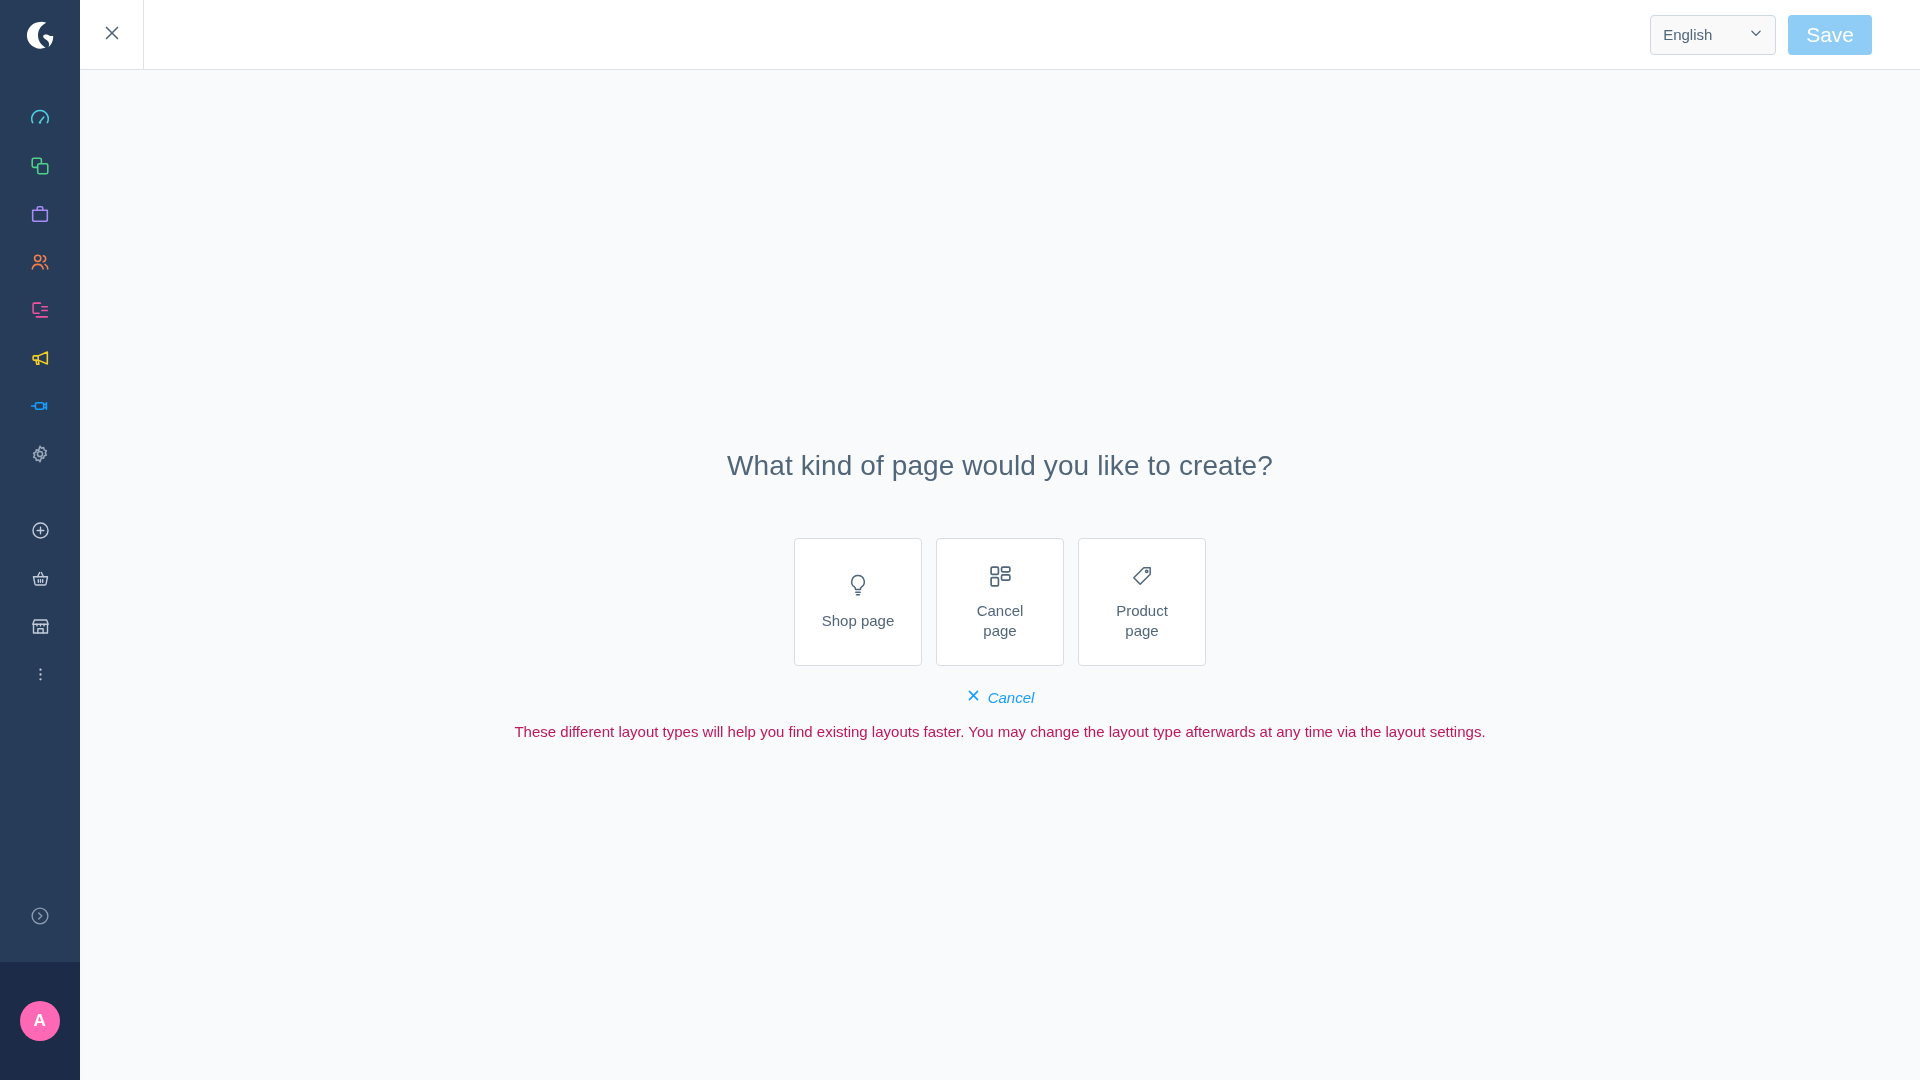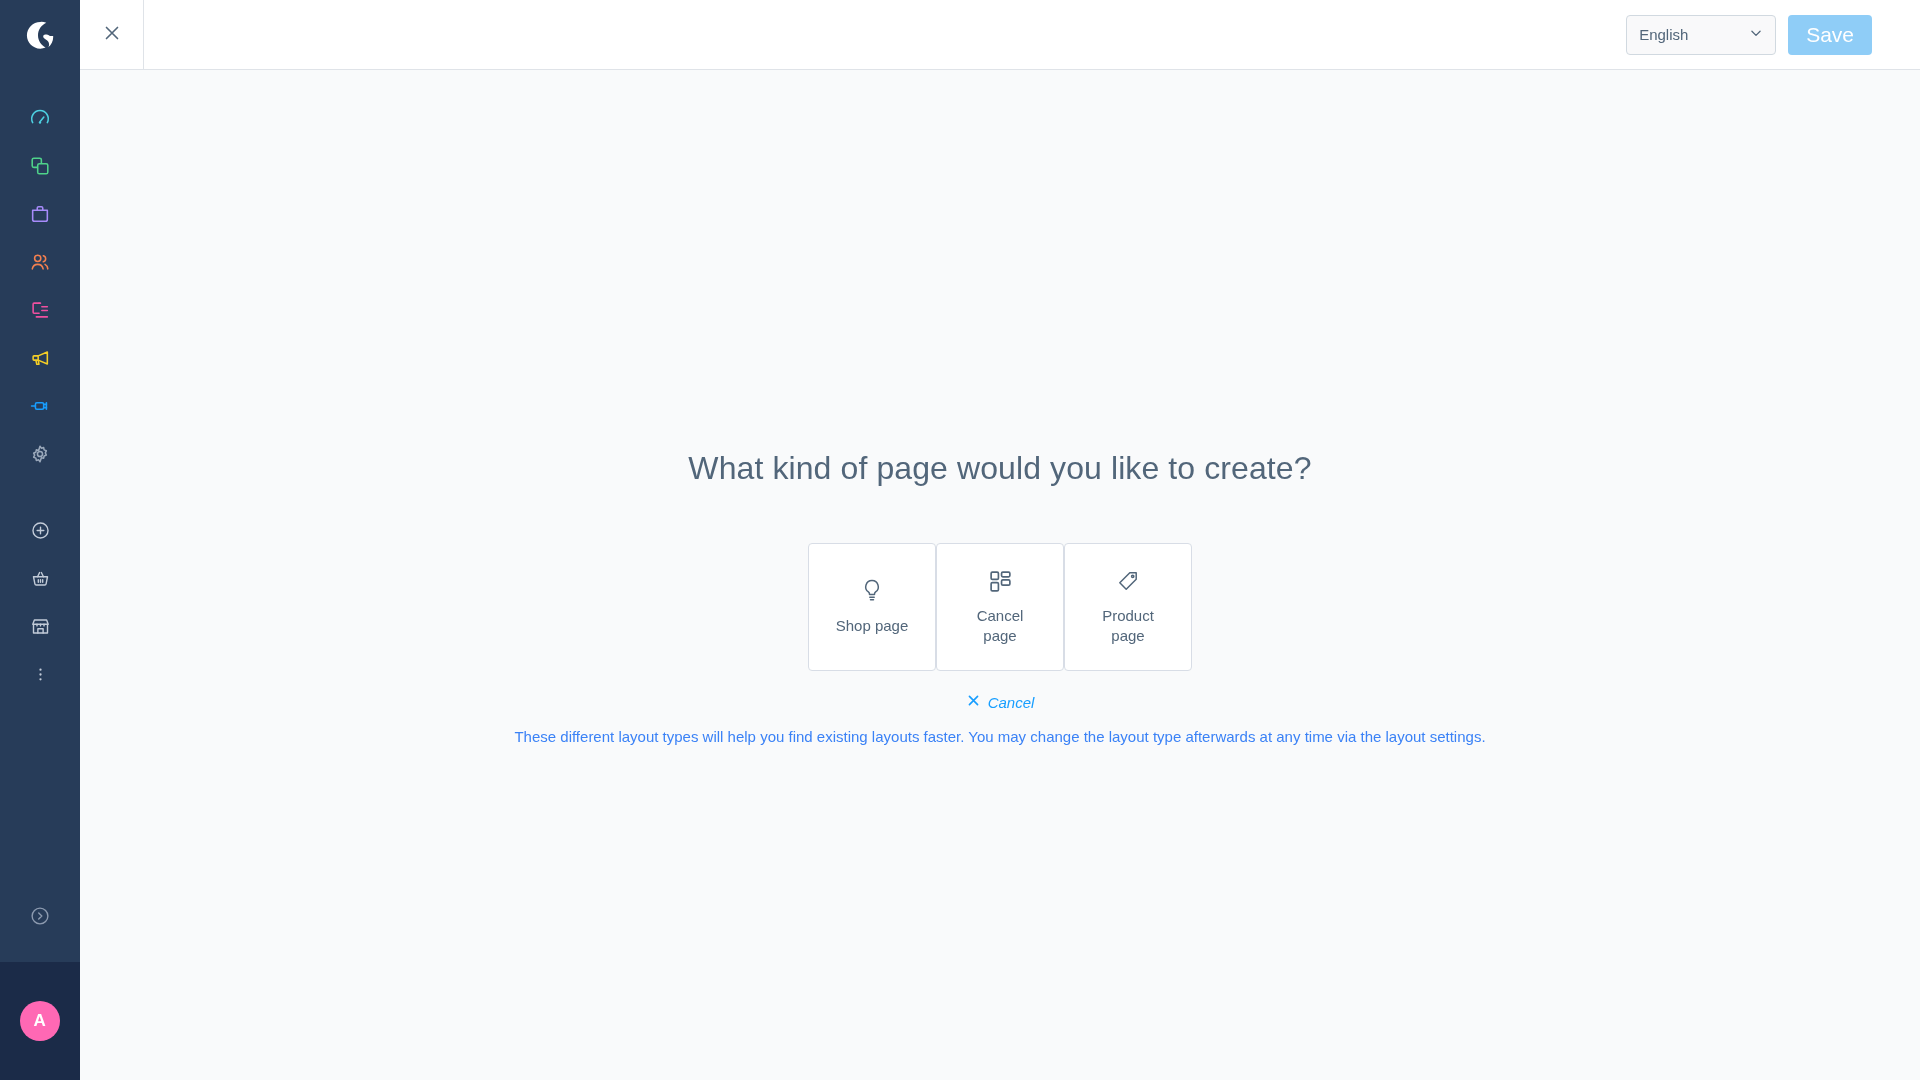--- a/index.html
+++ b/index.html
@@ -65,21 +65,21 @@
     width: 64px; display: flex; align-items: center; justify-content: center;
     border-right: 1px solid #dfe3e8;
     cursor: pointer;
   }
   .topbar-title { flex: 1 1 auto; display: flex; align-items: center; padding-left: 24px;
     font-size: 16px; color: #52667a; }
   .topbar-right {
     display: flex; align-items: center; gap: 12px; padding-right: 48px;
   }
   .lang-select {
-    width: 150px; height: 40px;
+    width: 126px; height: 40px;
     background: #f9f9fa;
     border: 1px solid #d1d9e0;
     border-radius: 4px;
     display: flex; align-items: center; justify-content: space-between;
     padding: 0 12px;
     font-size: 15px; color: #52667a;
     cursor: pointer;
   }
   .save-btn {
     min-width: 78px; height: 40px;
@@ -92,27 +92,27 @@
     cursor: default;
   }
 
   .content {
     flex: 1 1 auto;
     background: #f9fafb;
     display: flex; flex-direction: column; align-items: center;
     padding-top: 380px;
   }
   .headline {
-    font-size: 32px; font-weight: normal;
+    font-size: 28px; font-weight: normal;
     color: #52667a;
     text-align: center;
     margin-bottom: 56px;
     letter-spacing: .1px;
   }
-  .cards { display: flex; }
+  .cards { display: flex; gap: 14px; }
   .card {
     width: 128px; height: 128px;
     background: #ffffff;
     border: 1px solid #d8dde6;
     border-radius: 4px;
     display: flex; flex-direction: column; align-items: center; justify-content: center;
     cursor: pointer;
     padding: 8px;
   }
   .card-icon { margin-bottom: 12px; display: flex; align-items: center; justify-content: center; height: 26px;}
@@ -122,21 +122,21 @@
   }
   .cancel-row {
     margin-top: 22px;
     display: flex; align-items: center; gap: 7px;
     cursor: pointer;
     font-style: italic;
   }
   .cancel-text { color: #189eff; font-size: 15px; }
   .desc {
     margin-top: 16px;
-    font-size: 15px; color: #3b82f6; text-align: left;
+    font-size: 15px; color: #be185d; text-align: left;
   }
 </style>
 </head>
 <body>
 
 <div class="app">
 
   <aside class="sidebar">
 
     <div class="logo-wrap">

